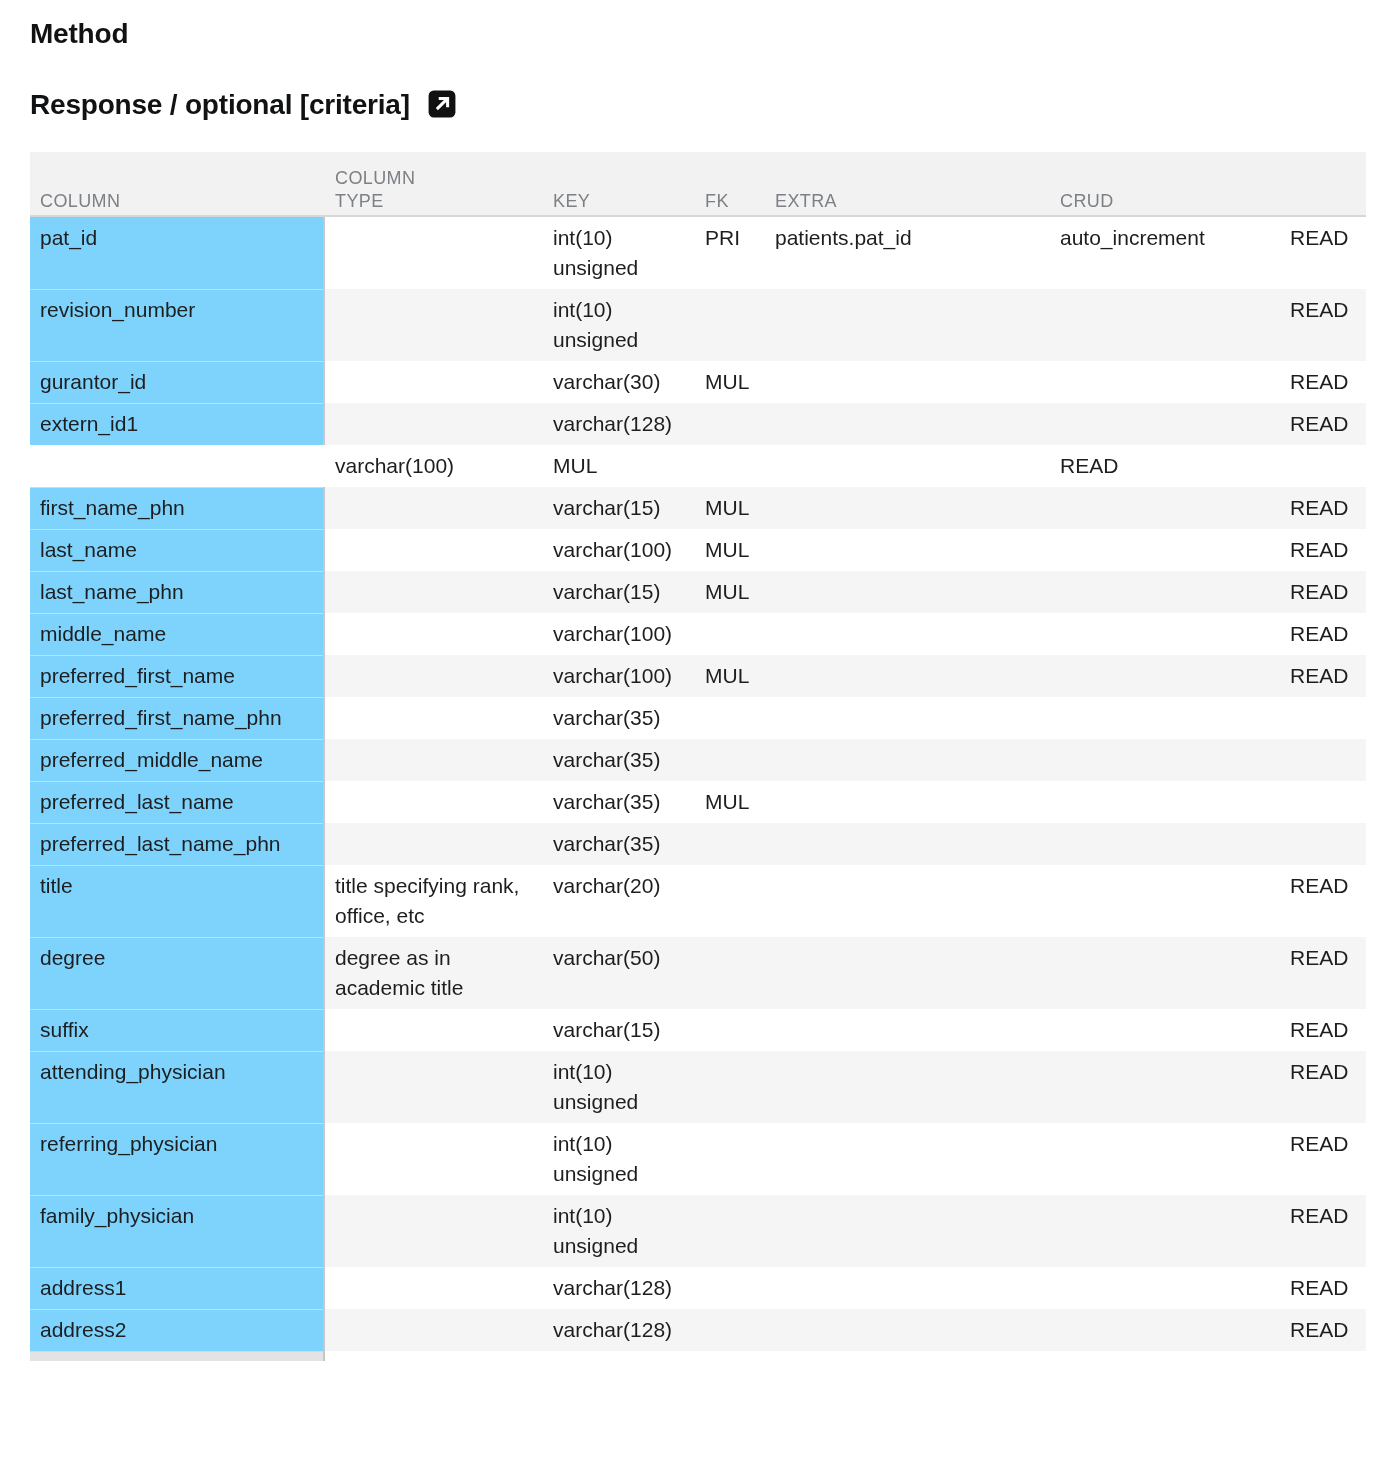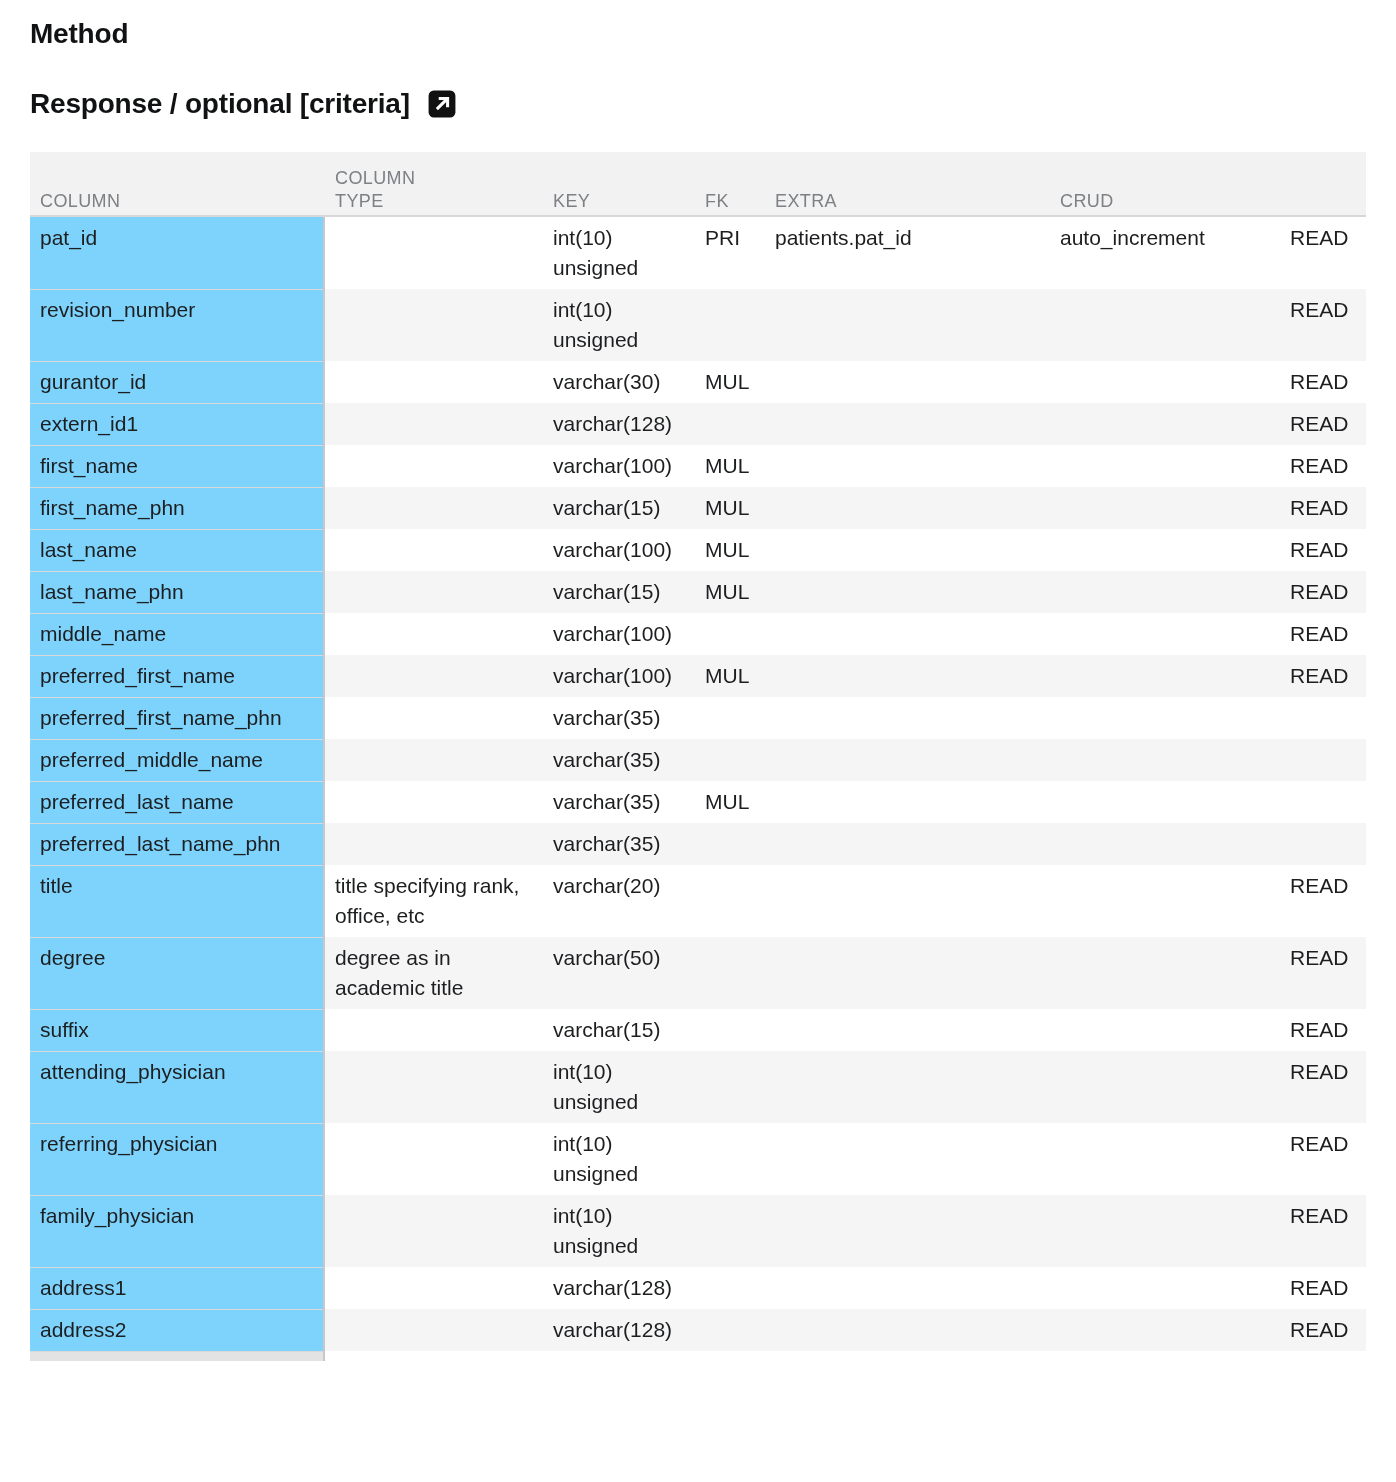--- a/index.html
+++ b/index.html
@@ -10,21 +10,21 @@
     font-family: "Liberation Sans", "DejaVu Sans", sans-serif;
     color: #1d1e20;
   }
   .content { padding: 20px 30px 0 30px; }
 
   h2 {
     margin: 0; font-size: 28px; line-height: 27px; font-weight: 700;
     color: #111213; letter-spacing: -0.2px;
   }
   .method-heading { margin-bottom: 43px; }
-  .response-heading { margin: 34px 0 34px 0; display: flex; align-items: flex-start; gap: 8px; }
+  .response-heading { margin: 34px 0 34px 0; display: flex; align-items: center; gap: 8px; }
   .ext-icon { margin-left: 10px; display: inline-flex; }
   .ext-icon svg { display: block; }
 
   .tbl { width: 1336px; }
 
   
   .mt-grid { display: grid; grid-template-columns: 990px 1fr; }
   .mt-header { background: #f2f2f3; border-bottom: 2px solid #d8d8d9; }
   .hcell {
     font-size: 18px; line-height: 23px; color: #7d8084;
@@ -113,21 +113,20 @@
         <div class="ft-grid">
           <div class="cell field">extern_id1</div>
           <div class="cell comment"></div>
           <div class="cell column_type">varchar(128)</div>
           <div class="cell key"></div>
           <div class="cell fk"></div>
           <div class="cell extra"></div>
           <div class="cell crud">READ</div>
         </div>
         <div class="ft-grid">
-          <div class="cell field">first_name</div>
           <div class="cell comment"></div>
           <div class="cell column_type">varchar(100)</div>
           <div class="cell key">MUL</div>
           <div class="cell fk"></div>
           <div class="cell extra"></div>
           <div class="cell crud">READ</div>
         </div>
         <div class="ft-grid">
           <div class="cell field">first_name_phn</div>
           <div class="cell comment"></div>

